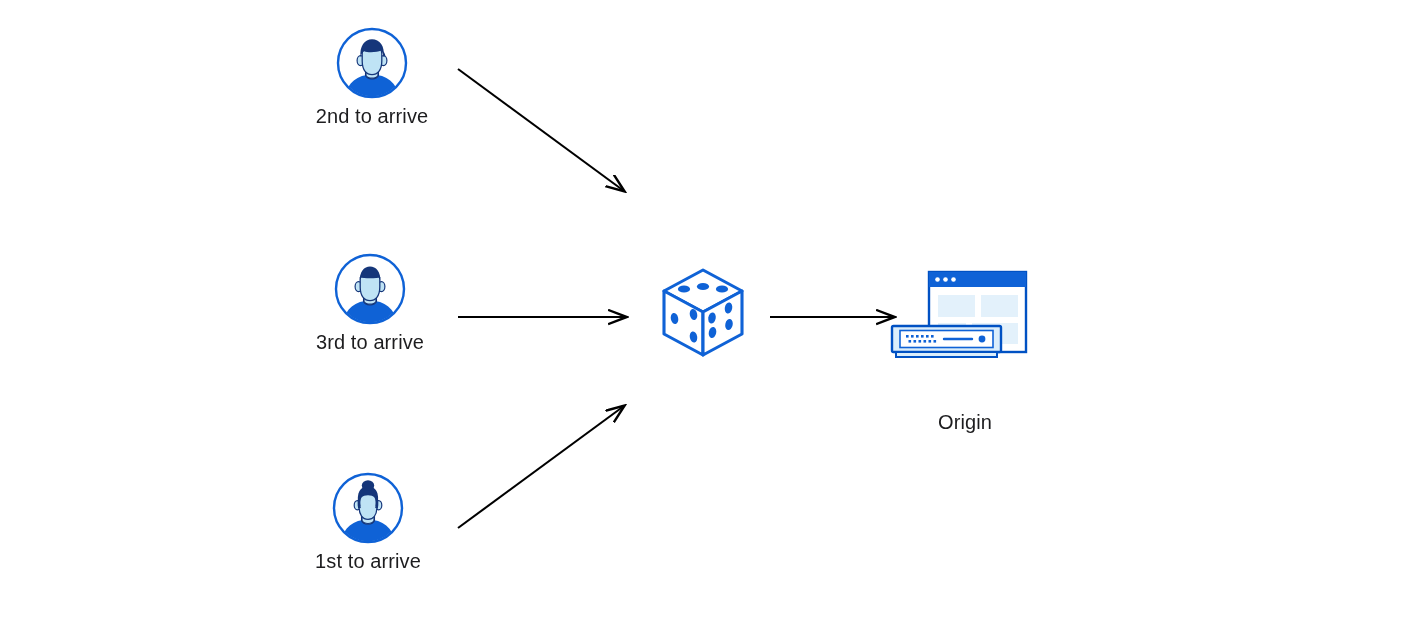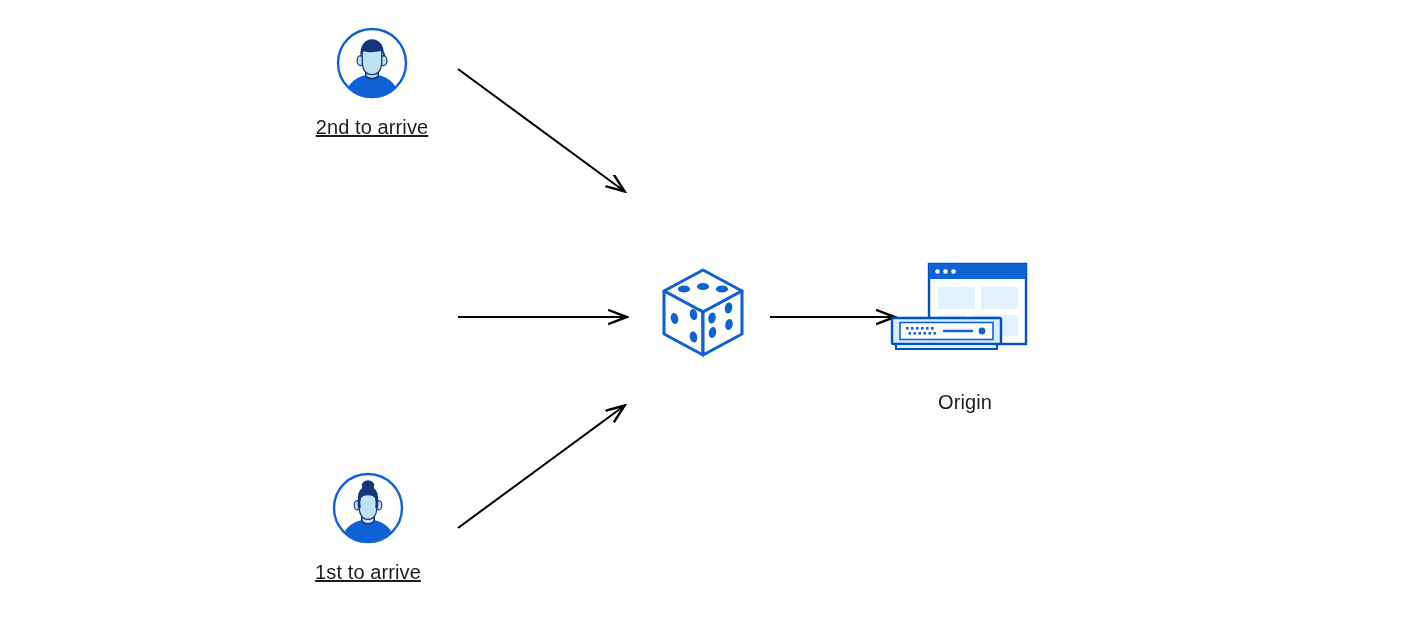--- a/index.html
+++ b/index.html
@@ -30,27 +30,27 @@
   }
   .node-label {
     font-size: 20px;
     color: #1d1d1f;
     letter-spacing: 0.1px;
     white-space: nowrap;
     text-align: center;
   }
   
   .avatar-node { width: 200px; }
-  .avatar-node .node-label { margin-top: 17px; text-decoration: underline; }
+  .avatar-node .node-label { margin-top: 6px; }
 
   
   #dice-node { left: 648px; top: 258px; width: 110px; }
 
   
-  #origin-node { left: 880px; top: 256px; width: 170px; }
+  #origin-node { left: 880px; top: 264px; width: 170px; gap: 12px; }
   #origin-node .node-label { margin-top: 20px; }
 
   .arrows {
     position: absolute;
     left: 0; top: 0;
     width: 1405px;
     height: 633px;
     pointer-events: none;
   }
 </style>
@@ -98,20 +98,42 @@
           <path d="M26.2 26.5 C26.2 16.5 45.8 16.5 45.8 26.5 L45.8 34 C45.8 43.3 41.4 47.6 36 47.6 C30.6 47.6 26.2 43.3 26.2 34 Z" fill="#bfe3f5" stroke="#15367a" stroke-width="1.3"></path>
 
           <path d="M24.6 30.6 C23.2 19 28.8 12.3 36 12.3 C43.6 12.3 49.2 18.6 47.6 30.6 C47.2 26 46.4 24.3 45 23.6 C41.6 25.4 31.5 25.9 28.2 24.2 C26.6 25.1 25.3 26.6 24.6 30.6 Z" fill="#15367a"></path>
           <path d="M45.2 23.2 C47.8 23.8 49.2 26.4 49.4 29.2 L47.4 29.6 C47 26.4 46.4 24.4 45.2 23.2 Z" fill="#15367a"></path>
         </g>
       </svg>
     </span>
     <div class="node-label">2nd to arrive</div>
   </div>
 
+  <div class="node avatar-node" id="node-third" style="left:270px; top:253px;">
+    <span class="node-icon">
+      <svg width="72" height="72" viewBox="0 0 72 72">
+        <defs>
+          <clipPath id="clipB">
+              <circle cx="36" cy="36" r="33.2"></circle>
+            </clipPath>
+        </defs>
+        <circle cx="36" cy="36" r="34" fill="#ffffff" stroke="#0f62d6" stroke-width="2.4"></circle>
+        <g clip-path="url(#clipB)">
+          <path d="M36 47.5 C20 47.5 9.5 58 7.5 74 L64.5 74 C62.5 58 52 47.5 36 47.5 Z" fill="#0f62d6"></path>
+          <path d="M29.5 48.5 C31.5 53 40.5 53 42.5 48.5 L42.5 45 L29.5 45 Z" fill="#bfe3f5" stroke="#15367a" stroke-width="1.1" stroke-linejoin="round"></path>
+          <path d="M30 39 L30 48.5 C32 52 40 52 42 48.5 L42 39 Z" fill="#bfe3f5" stroke="#15367a" stroke-width="1.2"></path>
+          <ellipse cx="24.6" cy="33.6" rx="3.5" ry="5" fill="#bfe3f5" stroke="#15367a" stroke-width="1.2"></ellipse>
+          <ellipse cx="47.4" cy="33.6" rx="3.5" ry="5" fill="#bfe3f5" stroke="#15367a" stroke-width="1.2"></ellipse>
+          <path d="M26.2 26.5 C26.2 16.5 45.8 16.5 45.8 26.5 L45.8 34 C45.8 43.3 41.4 47.6 36 47.6 C30.6 47.6 26.2 43.3 26.2 34 Z" fill="#bfe3f5" stroke="#15367a" stroke-width="1.3"></path>
+          <path d="M25.6 28.4 C25.6 18.4 30.2 13.4 36 13.4 C42 13.4 46.6 18.4 46.6 28.4 L46.6 24.6 C42.8 25.6 29.6 25.6 25.6 24.6 Z" fill="#15367a"></path>
+        </g>
+      </svg>
+    </span>
+    <div class="node-label">3rd to arrive</div>
+  </div>
 
   <div class="node avatar-node" id="node-first" style="left:268px; top:472px;">
     <span class="node-icon">
       <svg width="72" height="72" viewBox="0 0 72 72">
         <defs>
           <clipPath id="clipC">
               <circle cx="36" cy="36" r="33.2"></circle>
             </clipPath>
         </defs>
         <circle cx="36" cy="36" r="34" fill="#ffffff" stroke="#0f62d6" stroke-width="2.4"></circle>

